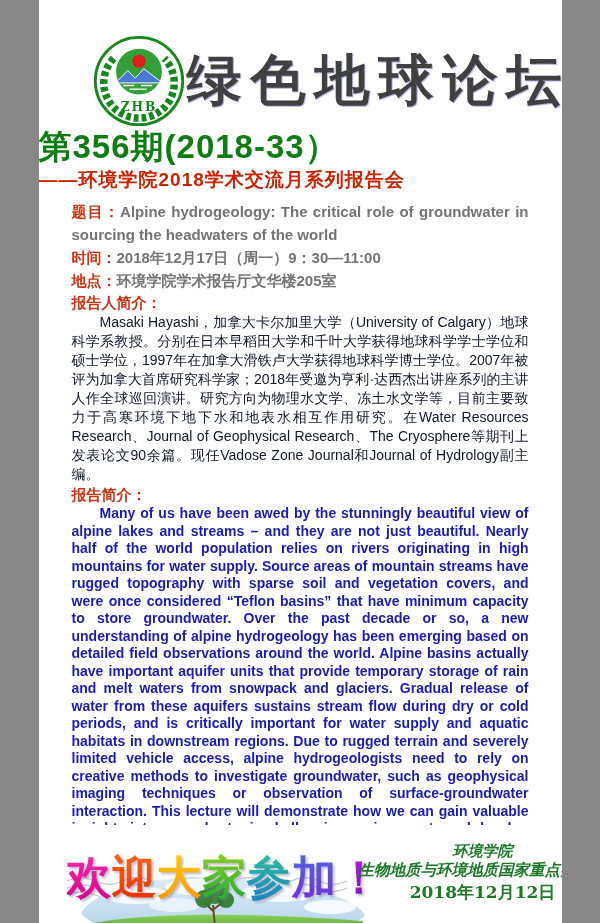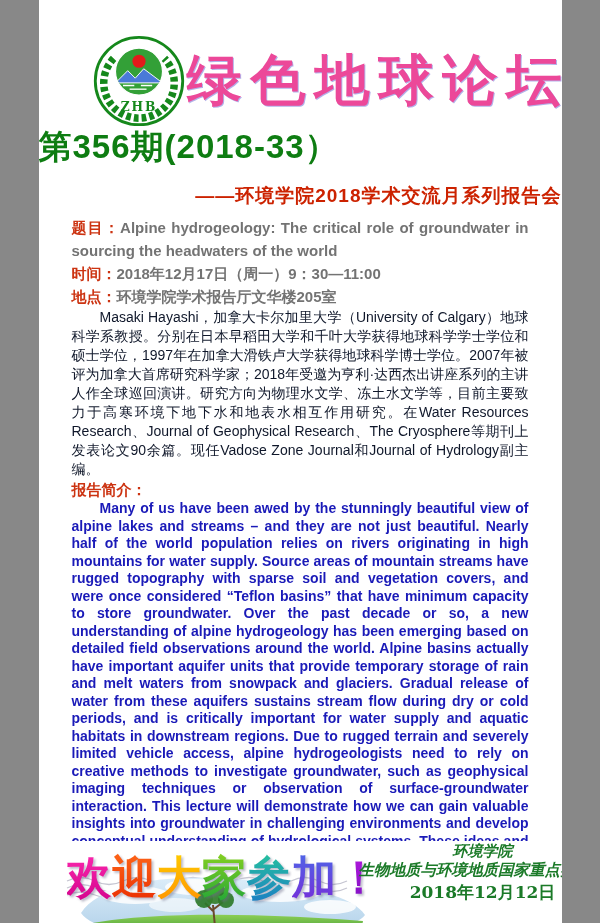--- a/index.html
+++ b/index.html
@@ -8,32 +8,32 @@
     position:relative; width:523px; height:923px; margin:0 auto;
     background:#ffffff; overflow:hidden;
     font-family:"Liberation Sans", sans-serif;
   }
   
   #header { position:relative; padding-top:34px; }
   #logo { position:absolute; left:53px; top:34px; width:94px; height:94px; }
   #main-title {
     margin-left:148px; text-align:center;
     font-size:55px; font-weight:bold; letter-spacing:9px;
-    color:#ec4899; line-height:92px; height:92px;
+    color:#404040; line-height:92px; height:92px;
     font-family:"DejaVu Serif", serif;
     text-shadow:1px 1px 0 rgba(34,34,192,.35);
     white-space:nowrap;
   }
   #issue-line {
     text-align:left; font-size:33px; font-weight:bold;
     color:#0e7d12; line-height:40px; margin-top:1px; letter-spacing:1px;
   }
   #series-line {
-    text-align:right; font-size:19px; font-weight:bold;
-    color:#cc2200; line-height:26px; letter-spacing:1px;margin-top:16px;
+    text-align:left; font-size:19px; font-weight:bold;
+    color:#cc2200; line-height:26px; letter-spacing:1px;
   }
   
   #content {
     padding:7px 33px 0 33px; height:632px; overflow:hidden;
     text-align:justify;
   }
   .blue  { color:#1a1ab8; }
   p.para {
     font-size:15px; line-height:23px; font-weight:bold;
     text-indent:2em;
@@ -111,20 +111,21 @@
     <p class="detail">
       <span class="lab">题目：</span><span class="val">Alpine hydrogeology: The critical role of groundwater in sourcing the headwaters of the world</span>
     </p>
     <p class="detail">
       <span class="lab">时间：</span><span class="val">2018年12月17日（周一）9：30—11:00</span>
     </p>
     <p class="detail">
       <span class="lab">地点：</span><span class="val">环境学院学术报告厅文华楼205室</span>
     </p>
 
+    <h3 class="sect">报告人简介：</h3>
     <p class="bio">Masaki Hayashi，加拿大卡尔加里大学（University of Calgary）地球科学系教授。分别在日本早稻田大学和千叶大学获得地球科学学士学位和硕士学位，1997年在加拿大滑铁卢大学获得地球科学博士学位。2007年被评为加拿大首席研究科学家；2018年受邀为亨利·达西杰出讲座系列的主讲人作全球巡回演讲。研究方向为物理水文学、冻土水文学等，目前主要致力于高寒环境下地下水和地表水相互作用研究。在Water Resources Research、Journal of Geophysical Research、The Cryosphere等期刊上发表论文90余篇。现任Vadose Zone Journal和Journal of Hydrology副主编。</p>
 
     <h3 class="sect">报告简介：</h3>
     <p class="abstract">Many of us have been awed by the stunningly beautiful view of alpine lakes and streams – and they are not just beautiful. Nearly half of the world population relies on rivers originating in high mountains for water supply. Source areas of mountain streams have rugged topography with sparse soil and vegetation covers, and were once considered “Teflon basins” that have minimum capacity to store groundwater. Over the past decade or so, a new understanding of alpine hydrogeology has been emerging based on detailed field observations around the world. Alpine basins actually have important aquifer units that provide temporary storage of rain and melt waters from snowpack and glaciers. Gradual release of water from these aquifers sustains stream flow during dry or cold periods, and is critically important for water supply and aquatic habitats in downstream regions. Due to rugged terrain and severely limited vehicle access, alpine hydrogeologists need to rely on creative methods to investigate groundwater, such as geophysical imaging techniques or observation of surface-groundwater interaction. This lecture will demonstrate how we can gain valuable insights into groundwater in challenging environments and develop conceptual understanding of hydrological systems. These ideas and approaches will have broad applicability in a variety of environments, where hydrogeologists are faced with challenging conditions.</p>
 
   </div>
 
   <div id="footer">
     <div id="welcome-block">
       <svg id="landscape" viewBox="0 0 310 72">

